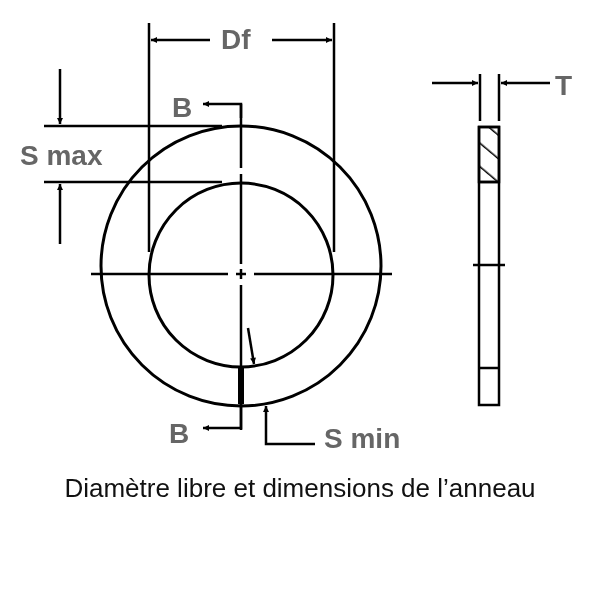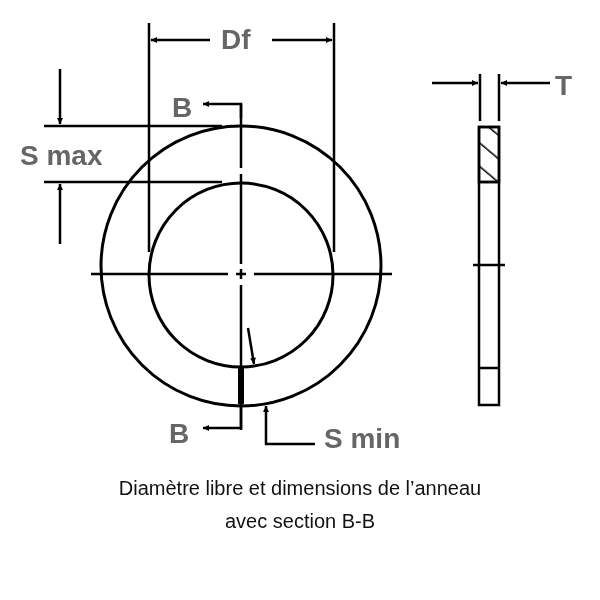--- a/index.html
+++ b/index.html
@@ -2,21 +2,21 @@
 <html><head>
   <meta charset="utf-8">
   <style>
     html, body { margin: 0; padding: 0; background: #ffffff; }
     body { width: 600px; height: 600px; position: relative; overflow: hidden; }
     #drawing { position: absolute; left: 0; top: 0; width: 600px; height: 600px; }
     .lbl { font-family: "Liberation Sans", sans-serif; font-weight: bold; fill: #666666; }
     .caption {
       position: absolute; left: 0; top: 472px; width: 600px;
       text-align: center; font-family: "Liberation Sans", sans-serif;
-      font-size: 20px; line-height: 33px; color: #111111;
+      font-size: 26px; line-height: 33px; color: #111111;
     }
   </style>
 </head>
 <body>
 
 <svg id="drawing" viewBox="0 0 600 600" xmlns="http://www.w3.org/2000/svg">
   <defs>
     <marker id="arr" viewBox="0 0 10 10" refX="10" refY="5" markerWidth="10" markerHeight="6" orient="auto-start-reverse" markerUnits="userSpaceOnUse">
       <path d="M0,0 L10,5 L0,10 z" fill="#000"></path>
     </marker>
@@ -87,14 +87,13 @@
     <line x1="480" y1="74" x2="480" y2="121"></line>
     <line x1="499" y1="74" x2="499" y2="121"></line>
     <line x1="432" y1="83" x2="478" y2="83" marker-end="url(#arr)"></line>
     <line x1="550" y1="83" x2="501" y2="83" marker-end="url(#arr)"></line>
   </g>
   <text class="lbl" x="555" y="95" font-size="28">T</text>
 </svg>
 
 <div class="caption">
   <div>Diamètre libre et dimensions de l’anneau</div>
-  <div>avec section B-B</div>
 </div>
 
 </body></html>

